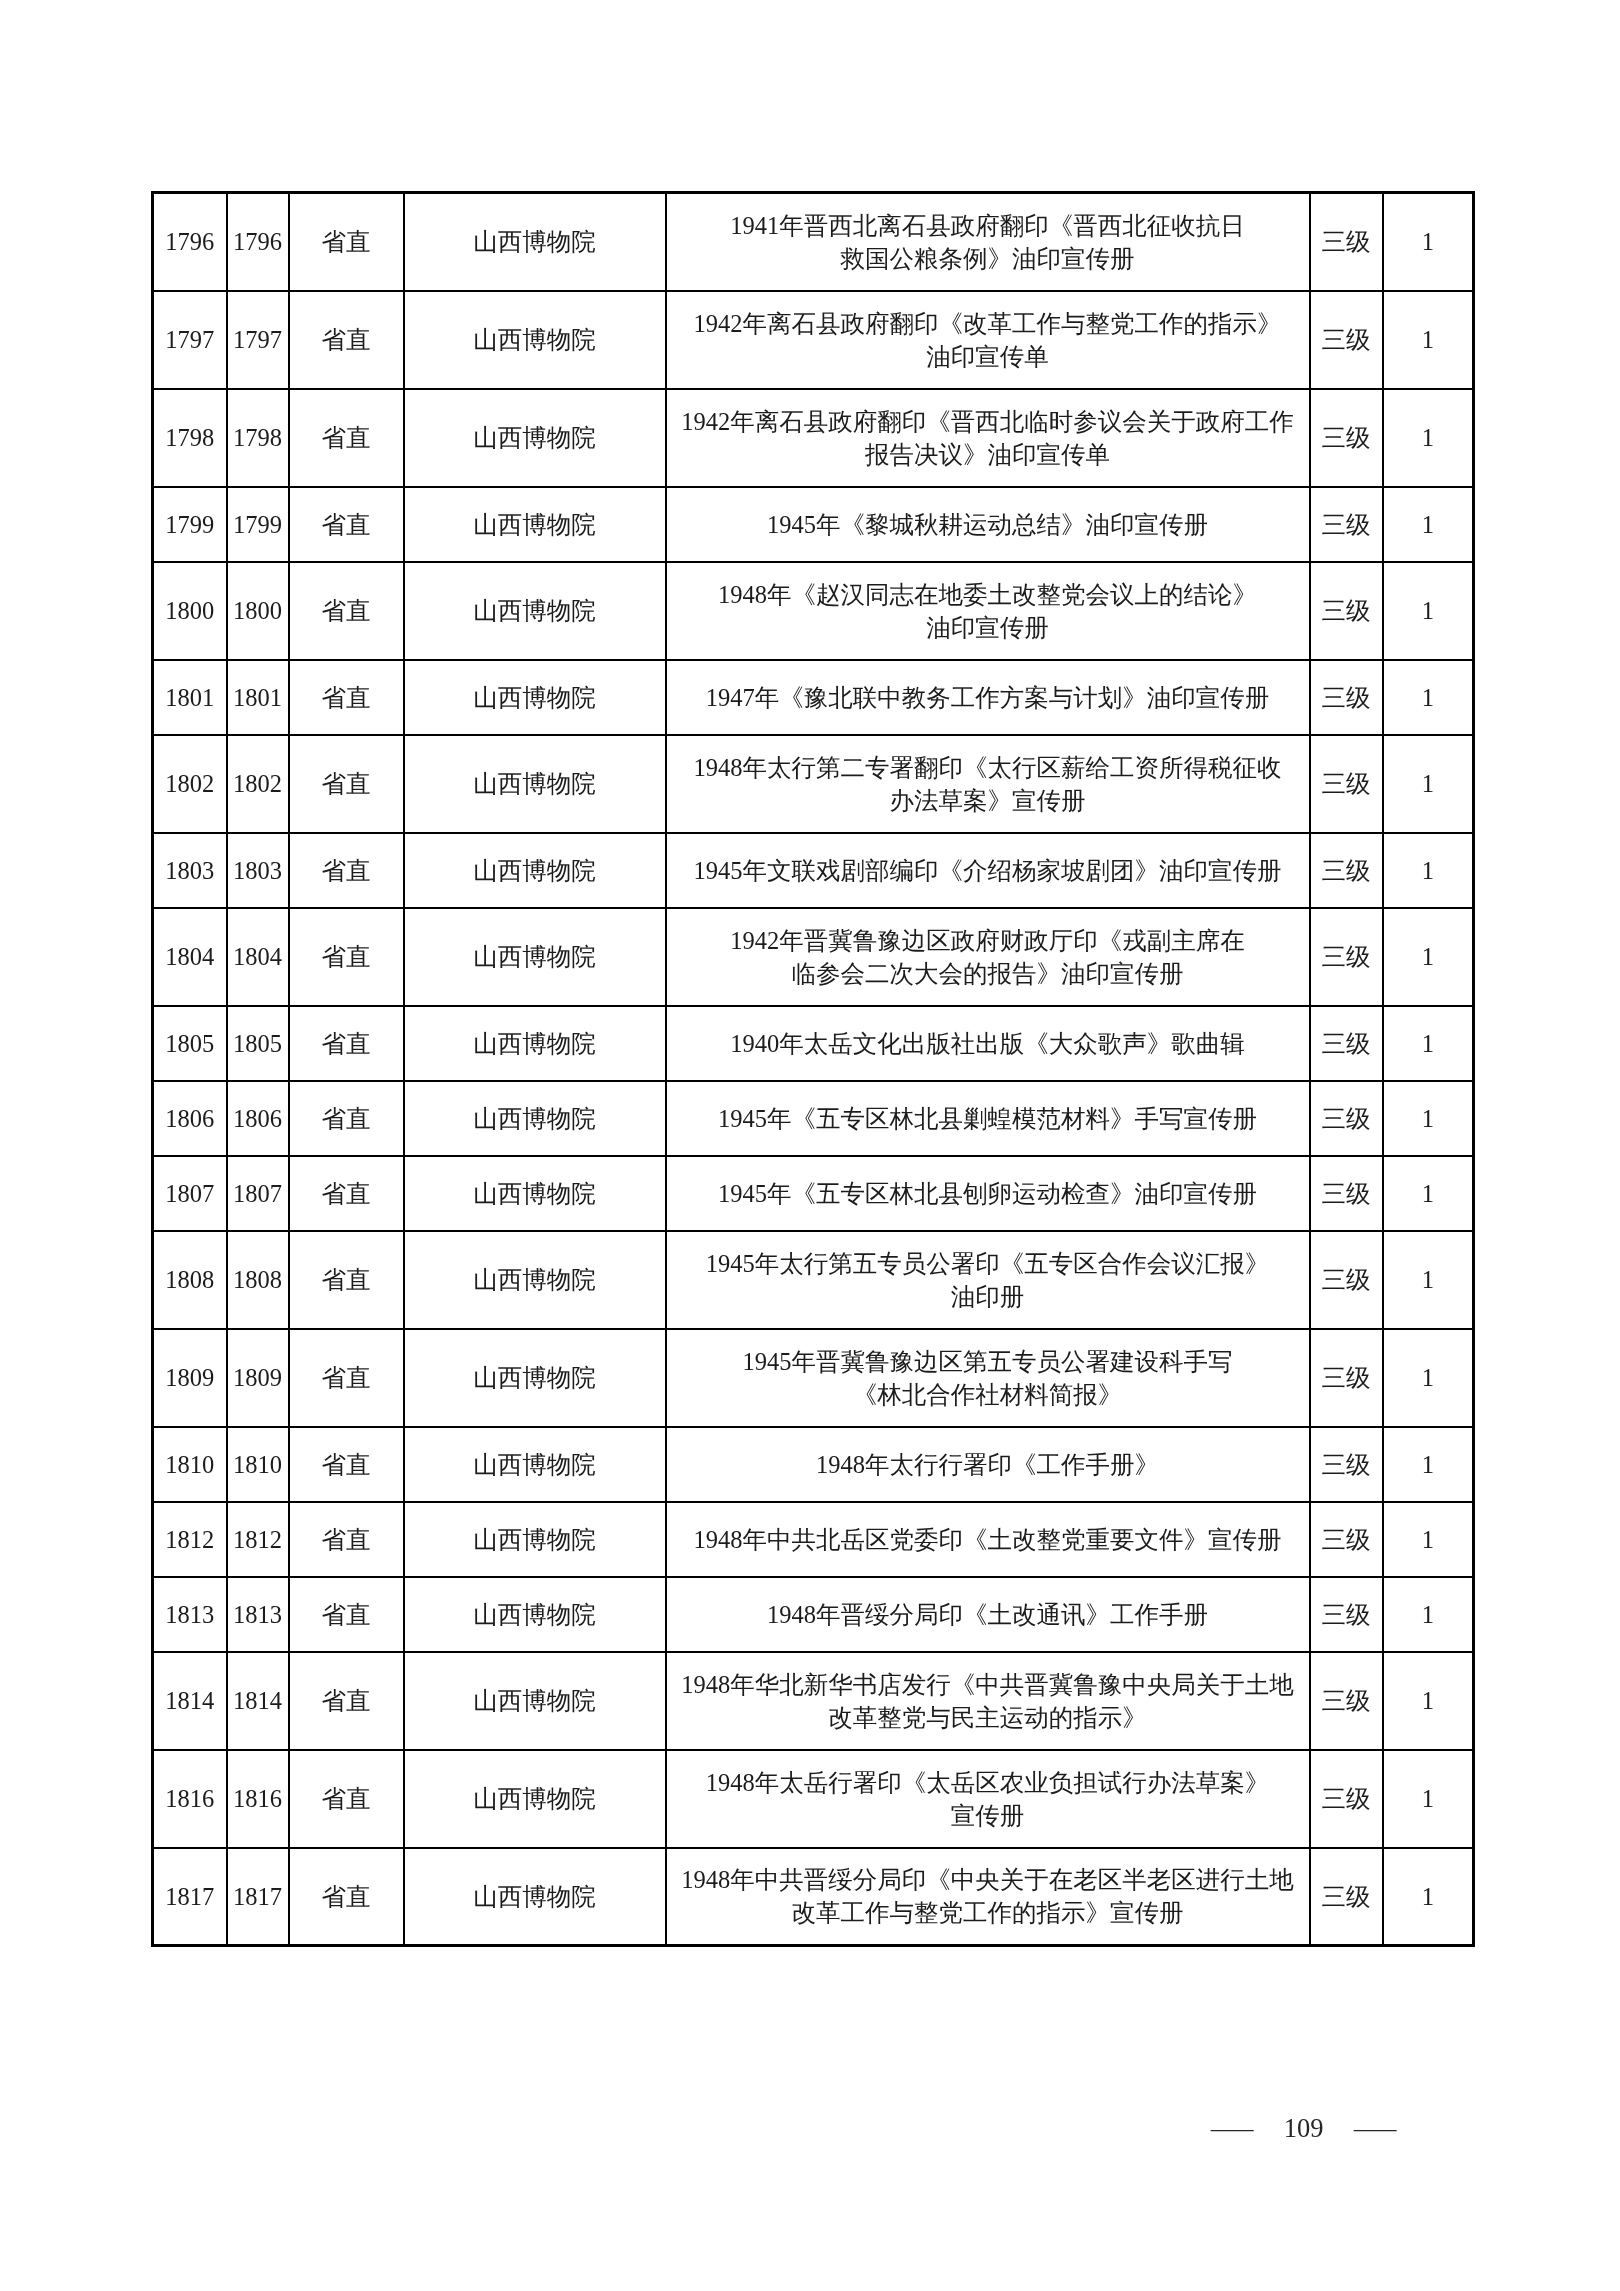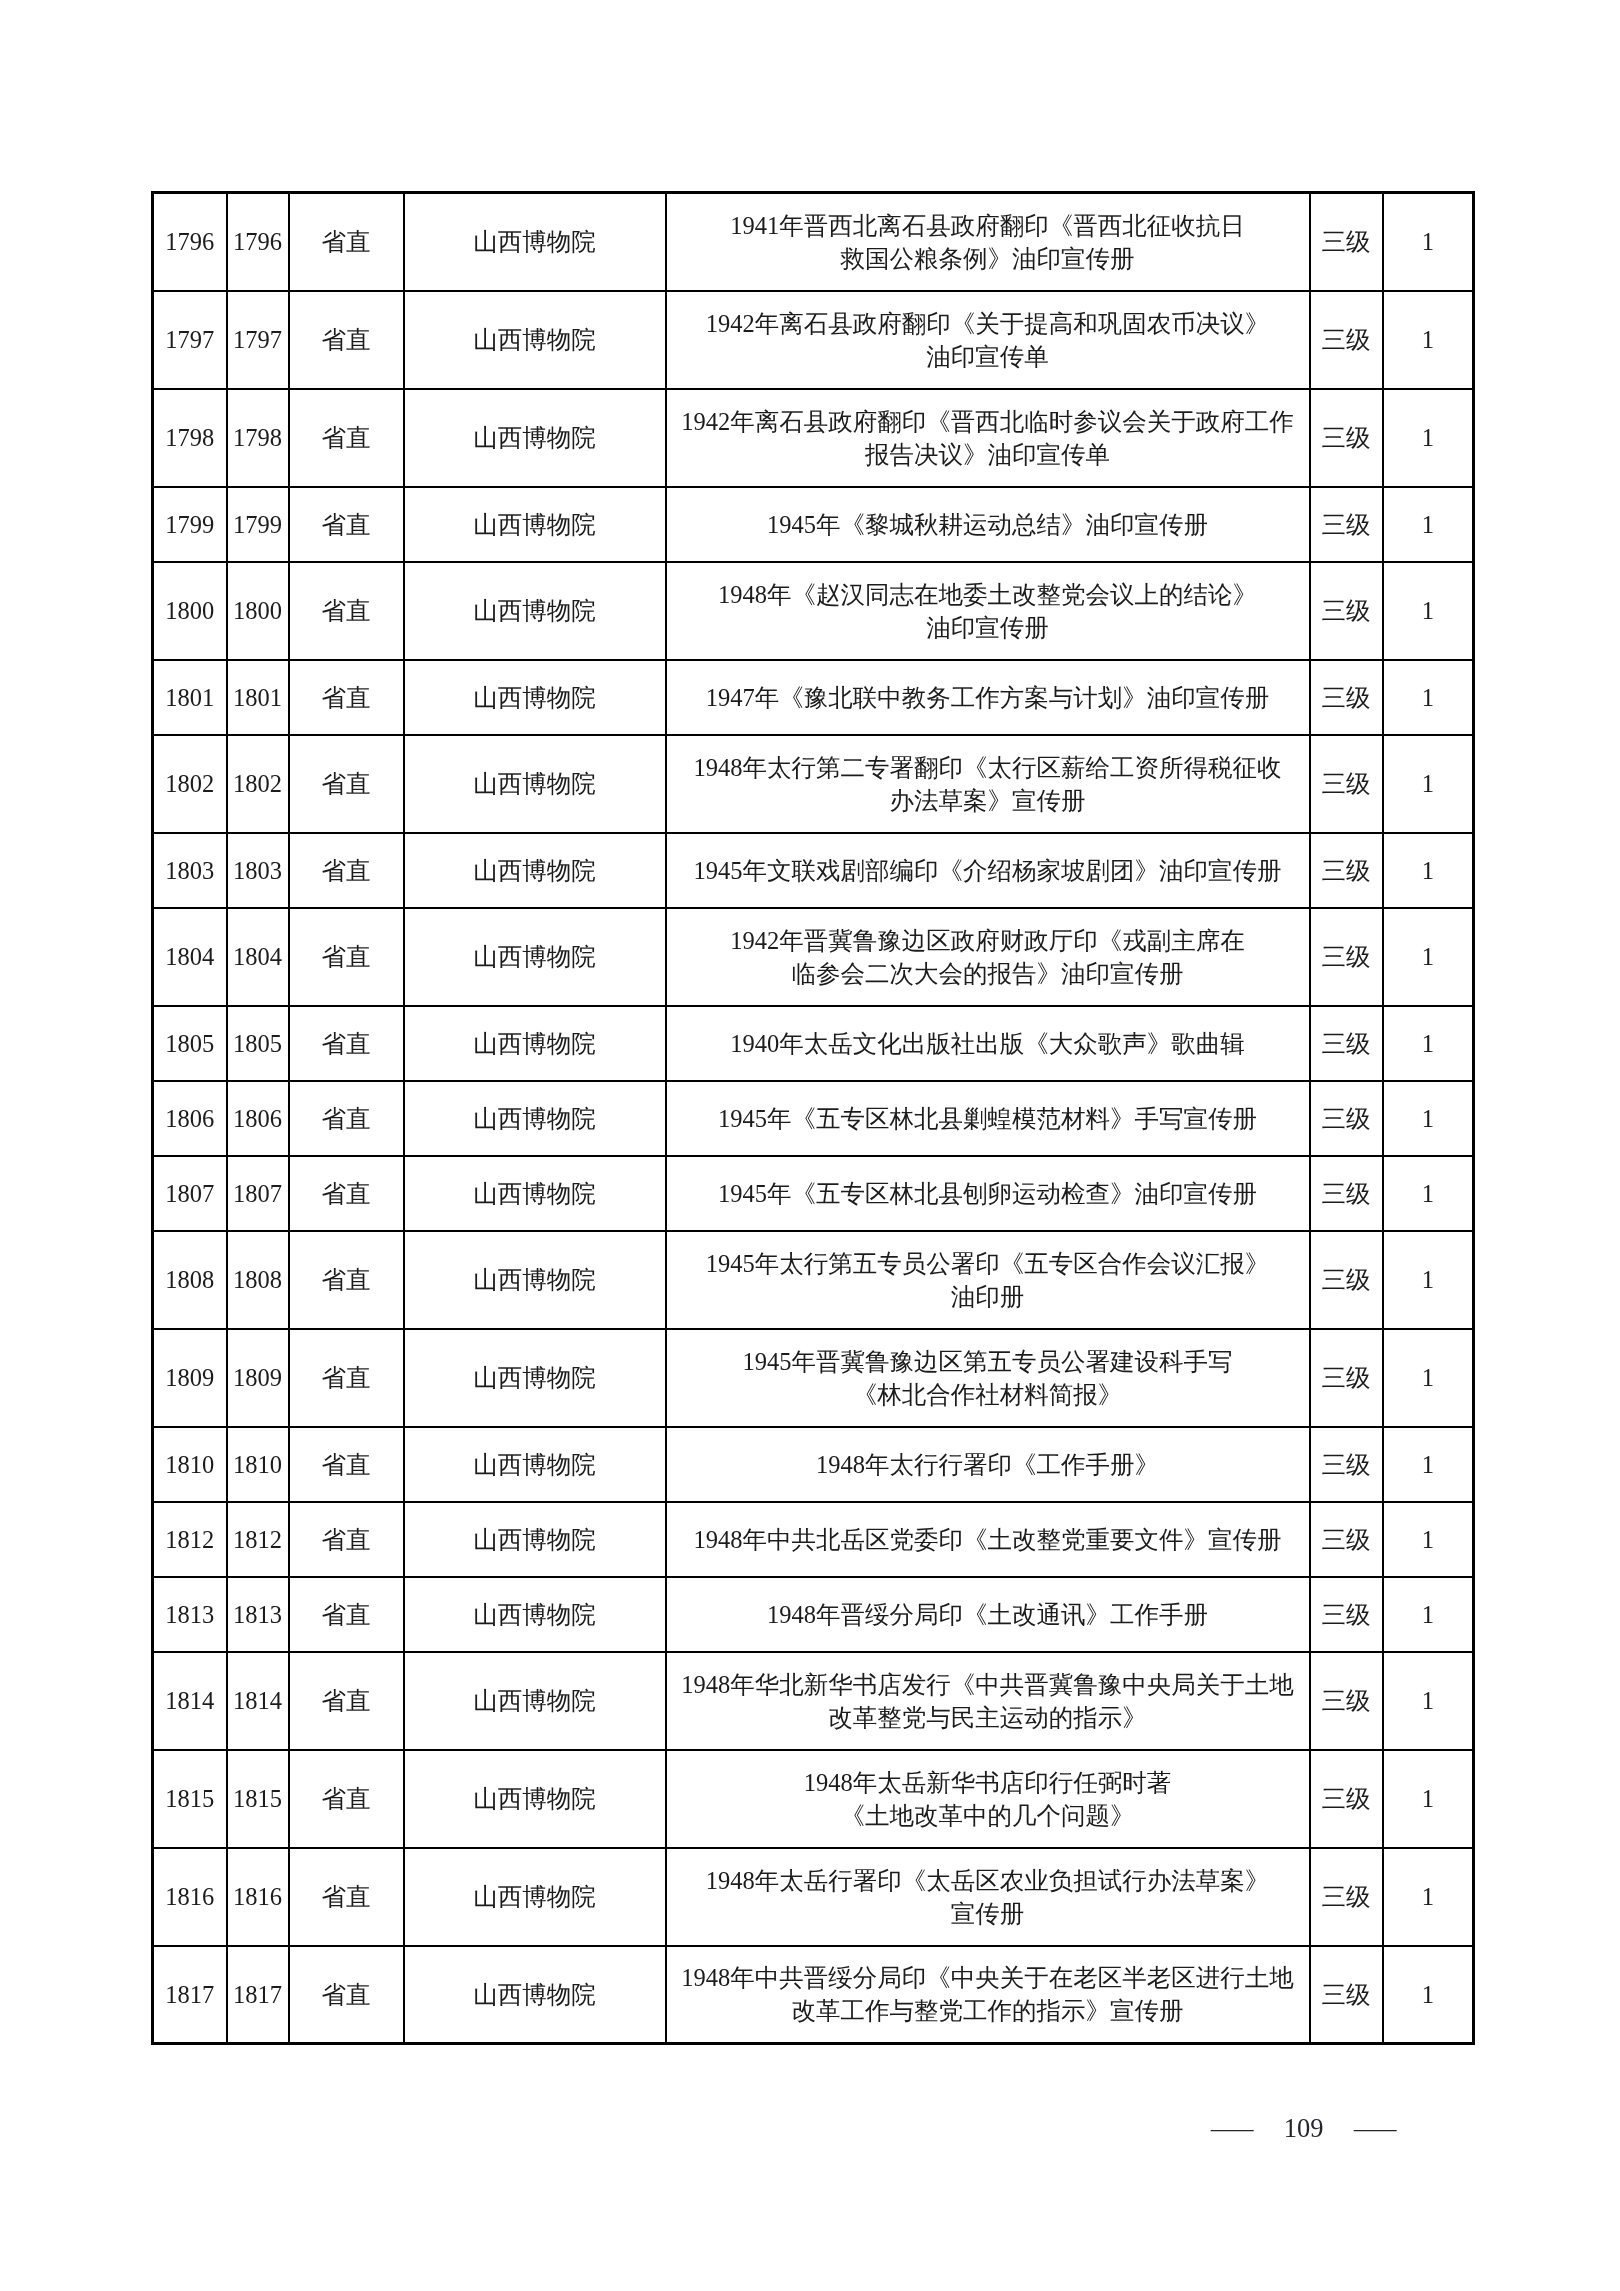--- a/index.html
+++ b/index.html
@@ -87,21 +87,21 @@
           </td>
           <td class="cell-grade">三级</td>
           <td class="cell-quantity">1</td>
         </tr>
         <tr class="lines-2">
           <td class="cell-serial-primary">1797</td>
           <td class="cell-serial-secondary">1797</td>
           <td class="cell-region">省直</td>
           <td class="cell-institution">山西博物院</td>
           <td class="cell-description">
-            <div>1942年离石县政府翻印《关于提高和巩固农币决议》</div>
+            <div>1942年离石县政府翻印《改革工作与整党工作的指示》</div>
             <div>油印宣传单</div>
           </td>
           <td class="cell-grade">三级</td>
           <td class="cell-quantity">1</td>
         </tr>
         <tr class="lines-2">
           <td class="cell-serial-primary">1798</td>
           <td class="cell-serial-secondary">1798</td>
           <td class="cell-region">省直</td>
           <td class="cell-institution">山西博物院</td>
@@ -272,32 +272,20 @@
           <td class="cell-quantity">1</td>
         </tr>
         <tr class="lines-2">
           <td class="cell-serial-primary">1814</td>
           <td class="cell-serial-secondary">1814</td>
           <td class="cell-region">省直</td>
           <td class="cell-institution">山西博物院</td>
           <td class="cell-description">
             <div>1948年华北新华书店发行《中共晋冀鲁豫中央局关于土地</div>
             <div>改革整党与民主运动的指示》</div>
-          </td>
-          <td class="cell-grade">三级</td>
-          <td class="cell-quantity">1</td>
-        </tr>
-        <tr class="lines-2">
-          <td class="cell-serial-primary">1815</td>
-          <td class="cell-serial-secondary">1815</td>
-          <td class="cell-region">省直</td>
-          <td class="cell-institution">山西博物院</td>
-          <td class="cell-description">
-            <div>1948年太岳新华书店印行任弼时著</div>
-            <div>《土地改革中的几个问题》</div>
           </td>
           <td class="cell-grade">三级</td>
           <td class="cell-quantity">1</td>
         </tr>
         <tr class="lines-2">
           <td class="cell-serial-primary">1816</td>
           <td class="cell-serial-secondary">1816</td>
           <td class="cell-region">省直</td>
           <td class="cell-institution">山西博物院</td>
           <td class="cell-description">

